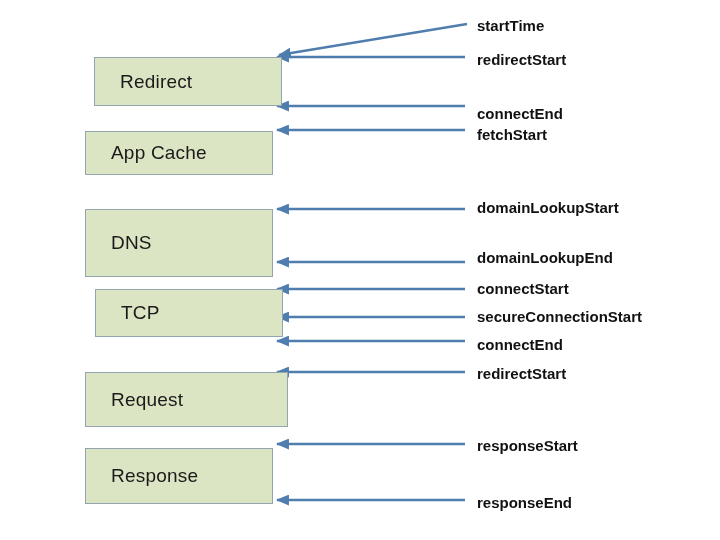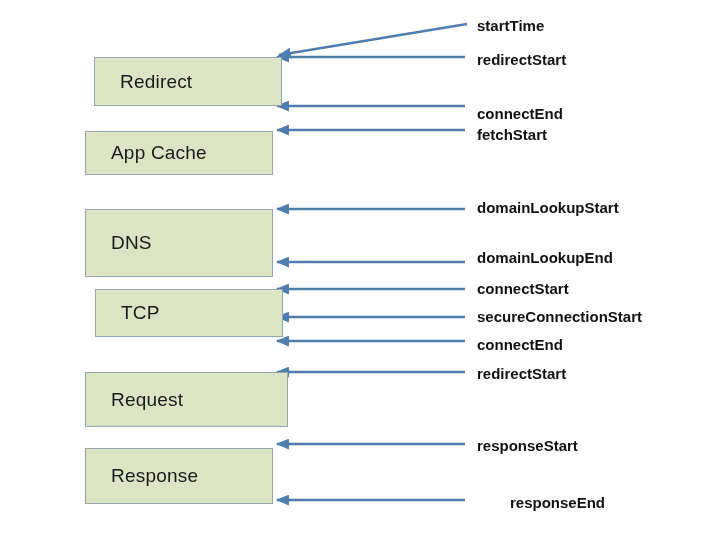--- a/index.html
+++ b/index.html
@@ -94,15 +94,15 @@
       <span class="event-label" style="left: 477px; top: 59px;">redirectStart</span>
       <span class="event-label" style="left: 477px; top: 113px;">connectEnd</span>
       <span class="event-label" style="left: 477px; top: 134px;">fetchStart</span>
       <span class="event-label" style="left: 477px; top: 207px;">domainLookupStart</span>
       <span class="event-label" style="left: 477px; top: 257px;">domainLookupEnd</span>
       <span class="event-label" style="left: 477px; top: 288px;">connectStart</span>
       <span class="event-label" style="left: 477px; top: 316px;">secureConnectionStart</span>
       <span class="event-label" style="left: 477px; top: 344px;">connectEnd</span>
       <span class="event-label" style="left: 477px; top: 373px;">redirectStart</span>
       <span class="event-label" style="left: 477px; top: 445px;">responseStart</span>
-      <span class="event-label" style="left: 477px; top: 502px; margin-left: 33px;">responseEnd</span>
+      <span class="event-label" style="left: 477px; top: 502px;">responseEnd</span>
     </div>
 </div>
 
 </body></html>

